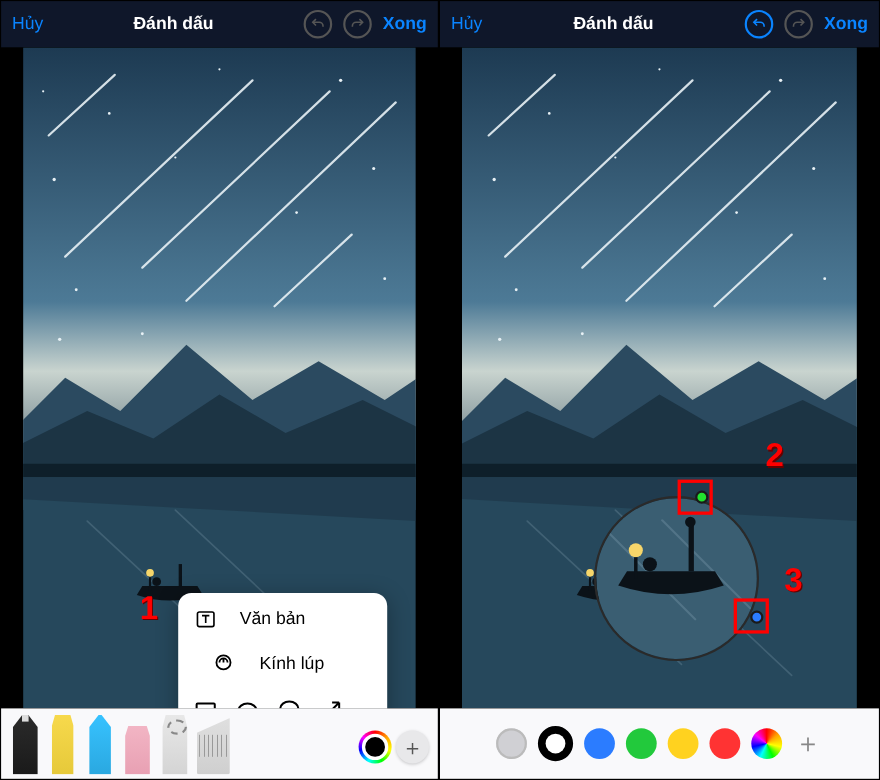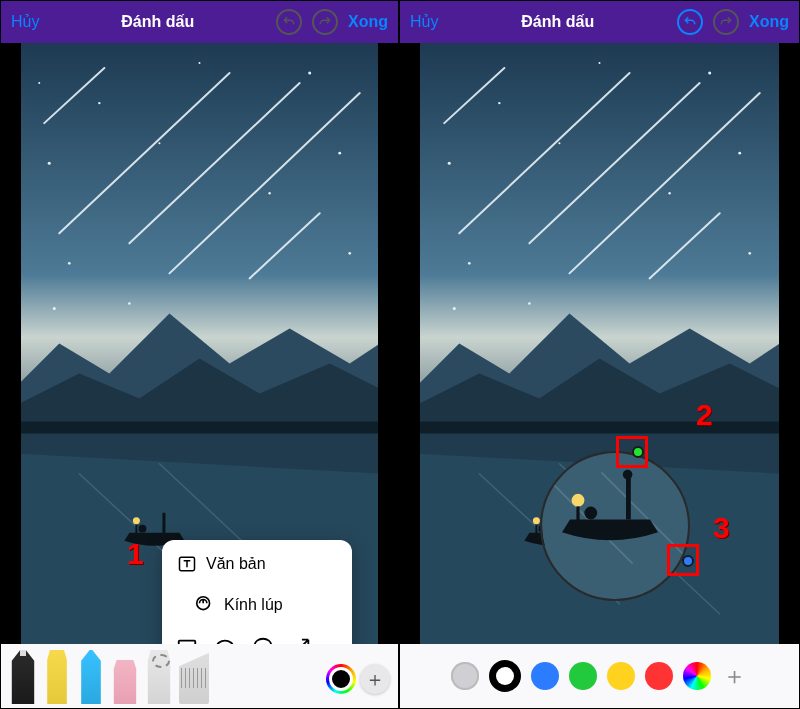--- a/index.html
+++ b/index.html
@@ -1,20 +1,20 @@
 <!DOCTYPE html>
 <html><head>
 <meta charset="utf-8">
 <style>
   * { margin:0; padding:0; box-sizing:border-box; }
   body { background:#000; font-family:-apple-system,Helvetica,Arial,sans-serif; width:800px; height:709px; position:relative; overflow:hidden; }
   .frame { position:absolute; top:0; bottom:0; border:1px solid #000; }
   .left { left:0; width:399px; }
   .right { left:399px; width:401px; }
-  .topbar { height:42px; background:#4c1d95; display:flex; align-items:center; justify-content:space-between; padding:0 10px; color:#fff; font-size:16px; }
+  .topbar { height:42px; background:#0f172a; display:flex; align-items:center; justify-content:space-between; padding:0 10px; color:#fff; font-size:16px; }
   .tb-left, .tb-right { display:flex; align-items:center; gap:10px; }
   .cancel { color:#0a84ff; font-size:16px; }
   .done { color:#0a84ff; font-weight:600; font-size:16px; }
   .title { color:#fff; font-weight:600; }
   .urbtn { width:26px; height:26px; border:2px solid #555; border-radius:50%; display:flex; align-items:center; justify-content:center; color:#555; }
   .urbtn.on { border-color:#0a84ff; color:#0a84ff; }
   .urbtn svg { width:14px; height:14px; }
   .canvas { position:absolute; top:42px; left:20px; right:20px; bottom:64px; overflow:hidden; background:#000; }
   .bottombar { position:absolute; bottom:0; left:0; right:0; height:64px; background:#f9f9fb; display:flex; align-items:flex-end; padding:0 8px 4px 8px; }
   .tools { display:flex; align-items:flex-end; gap:6px; flex:1; }
@@ -35,21 +35,21 @@
   .right .bottombar { align-items:center; justify-content:center; gap:10px; padding:0 10px;}
   .swatch { width:28px; height:28px; border-radius:50%; }
   .swatch.sel { width:32px;height:32px;border:3px solid #000; background:#000; position:relative; }
   .swatch.sel::after{content:"";position:absolute;inset:4px;border-radius:50%;background:#fff;}
   .swatch.sel::before{content:"";position:absolute;inset:8px;border-radius:50%;background:#000;}
   .bg-swatch{ background:#d0d0d4; box-shadow:inset 0 0 0 2px #bbb;}
   .rainbow{ background:conic-gradient(red,orange,yellow,lime,cyan,blue,magenta,red);}
   .plus2{ width:28px;height:28px;display:flex;align-items:center;justify-content:center;color:#888;font-size:24px;font-weight:300;}
   
   .popup { position:absolute; bottom:68px; right:26px; background:#fff; border-radius:12px; box-shadow:0 4px 20px rgba(0,0,0,.3); padding:4px 0; width:190px;}
-  .popup-item { display:flex; align-items:center; gap:8px; padding:10px 14px; font-size:16px; color:#000;}
+  .popup-item { display:flex; align-items:center; gap:20px; padding:10px 14px; font-size:16px; color:#000;}
   .popup-item .ic { width:22px; display:flex; justify-content:center; }
   .shapes-row { display:flex; gap:16px; padding:10px 14px; }
   .shape-ic { width:22px; height:22px; }
   .popup::after{content:"";position:absolute;bottom:-9px;right:18px;width:0;height:0;border-left:9px solid transparent;border-right:9px solid transparent;border-top:9px solid #fff;}
   .redbox { position:absolute; border:3px solid #ff0000; }
   .callout { position:absolute; color:#ff0000; font-weight:900; font-size:30px; font-family:Arial; text-shadow:1px 1px 0 #600;}
   
   .mag { position:absolute; width:150px; height:150px; border:2px solid #2a2a2a; border-radius:50%; left:120px; top:408px;}
   .mag .dot { position:absolute; width:12px;height:12px;border-radius:50%;border:2px solid #1a1a1a;}
   .mag .green{ background:#22e32f; top:-7px; left:90px;}

